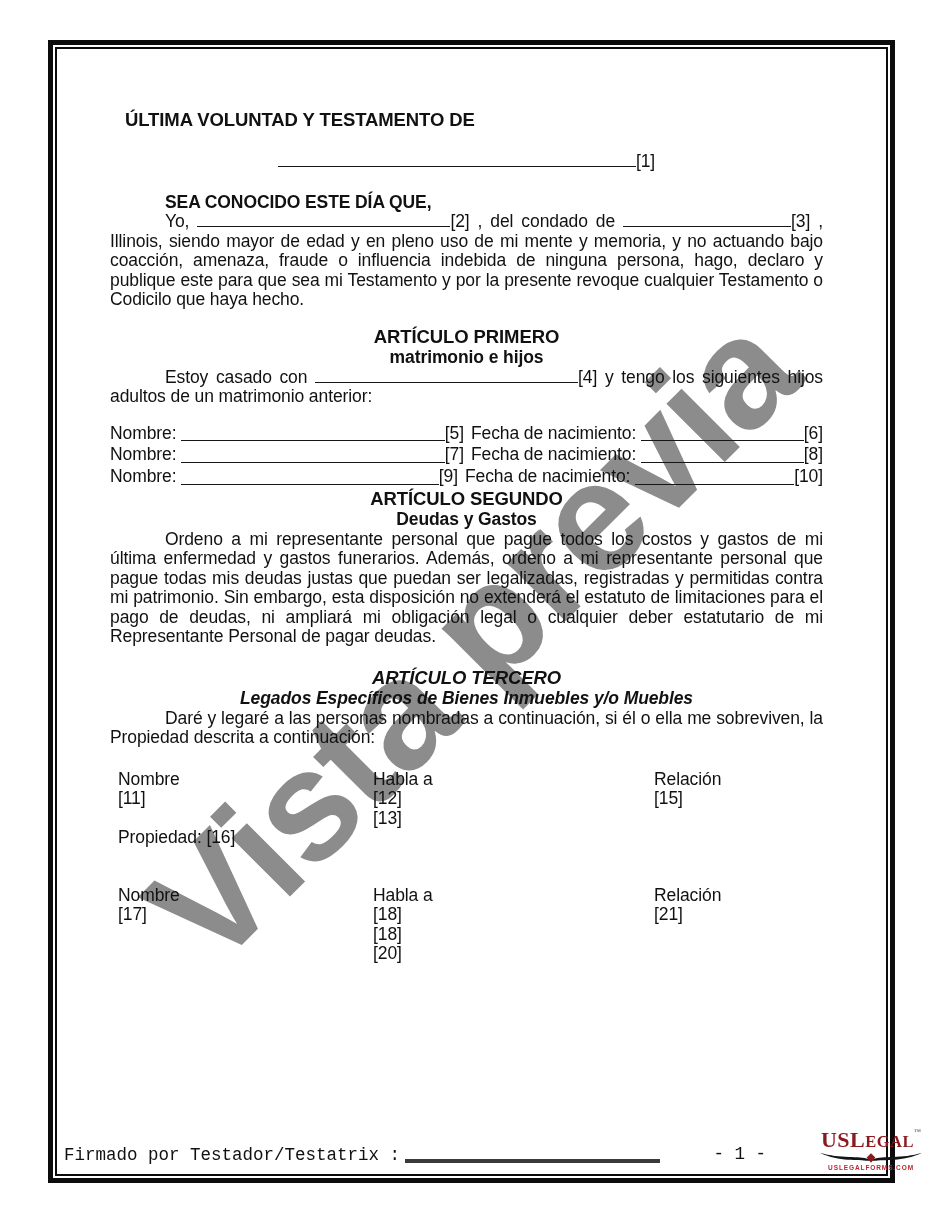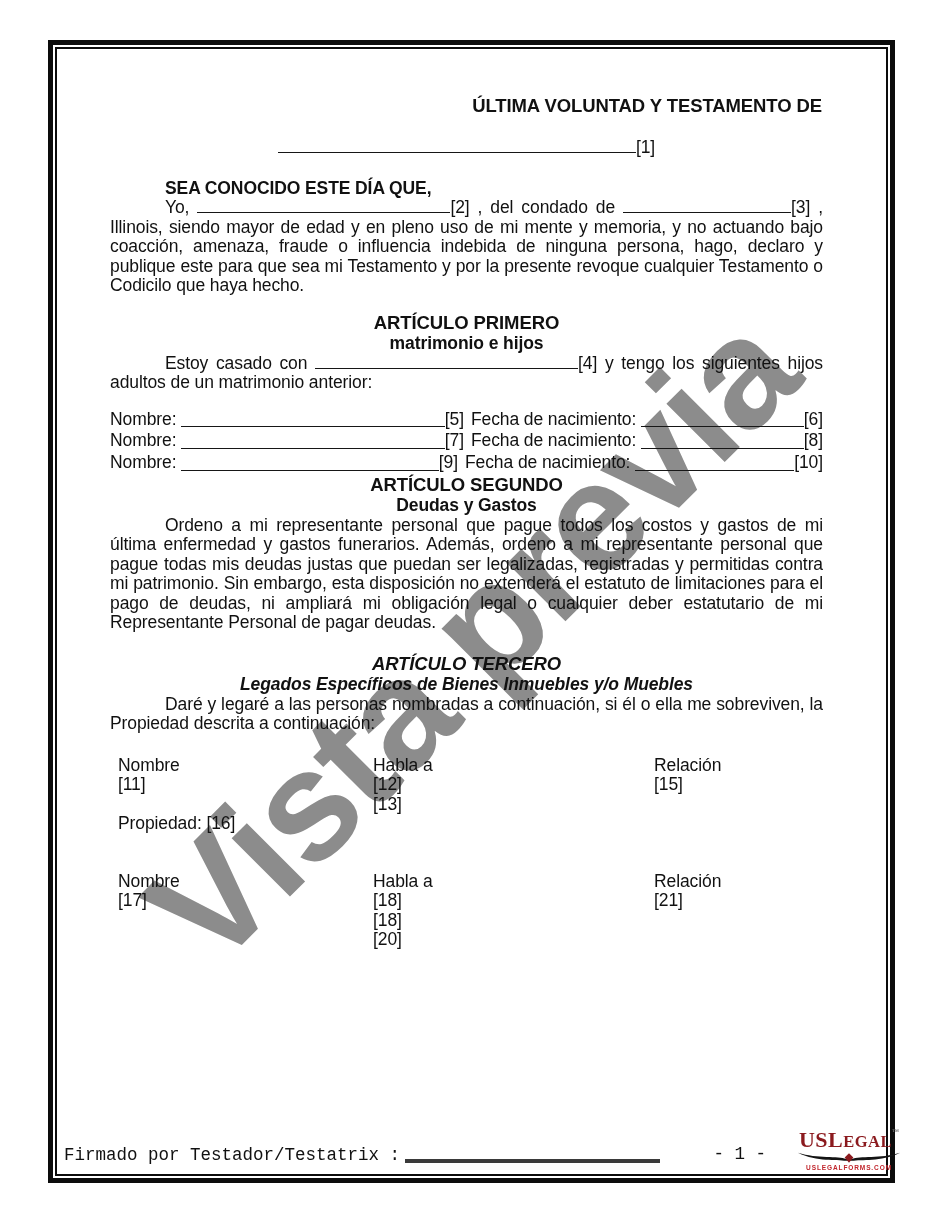--- a/index.html
+++ b/index.html
@@ -17,21 +17,21 @@
   
   .frame {
     position:absolute; left:48px; top:40px; width:847px; height:1143px;
     border:5px solid #0c0c0c; box-sizing:border-box; z-index:2;
   }
   .frame-inner { position:absolute; inset:2px; border:2px solid #0c0c0c; }
   .content {
     position:absolute; inset:0; padding:46px 63px 0 53px; box-sizing:border-box;
     font-size:17.5px; line-height:19.5px; letter-spacing:-0.1px;
   }
-  .doc-title { margin:1px; text-align:right; font-size:18.5px; font-weight:bold; line-height:20px; }
+  .doc-title { margin:15px; text-align:left; font-size:18.5px; font-weight:bold; line-height:20px; }
   .center-blank-row { margin-top:22px; text-align:center; white-space:nowrap; }
   .blank { display:inline-block; height:14px; border-bottom:1.7px solid #161616; vertical-align:baseline; }
   .b358 { width:358px; } .b253 { width:253px; } .b168 { width:168px; } .b263 { width:263px; }
   .salutation { margin:21px 0 0 55px; font-weight:bold; }
   p.body { margin:0; text-align:justify; }
   .mt-intro { margin-top:16px; text-indent:55px; }
   .article-head { text-align:center; font-weight:bold; line-height:21px; }
   .ah1 { margin-top:16px; } .ah2 { } .ah3 { margin-top:20px;font-style:italic; }
   .art-title { font-size:18.5px; }
   .art-subtitle { font-size:17.5px; }
@@ -48,21 +48,21 @@
   .bequest-table.second { margin-top:38px; }
   .property-line { margin:0 0 0 8px; line-height:19.5px; }
   
   .footer {
     position:absolute; left:7px; right:7px; bottom:9px;
     display:flex; align-items:flex-end; font-size:17.5px; line-height:19px; white-space:nowrap;font-family:Liberation Mono, monospace;
   }
   .sig-blank { width:255px; height:0; border-bottom:4px solid #3a3a3a; margin:0 0 2px 5px; }
   .page-num { position:absolute; right:113px; bottom:1px; }
   
-  .uslegal-logo { position:absolute; left:791px; top:1129px; width:116px; z-index:5; text-align:center; line-height:1; }
+  .uslegal-logo { position:absolute; left:813px; top:1129px; width:116px; z-index:5; text-align:center; line-height:1; }
   .logo-word { font-family:"Liberation Serif", serif; font-weight:bold; color:#8b1a1e; white-space:nowrap; }
   .logo-word .lg { font-size:22px; letter-spacing:0.5px; }
   .logo-word .sm { font-size:16.5px; letter-spacing:0.5px; }
   .logo-word .tm { font-size:7px; color:#777; vertical-align:top; }
   .eagle { display:block; width:106px; height:13px; margin:0 auto; }
   .logo-tagline { font-size:6.5px; font-weight:bold; color:#c0242b; letter-spacing:0.9px; margin-top:1px; }
 </style>
 </head>
 <body>
 

